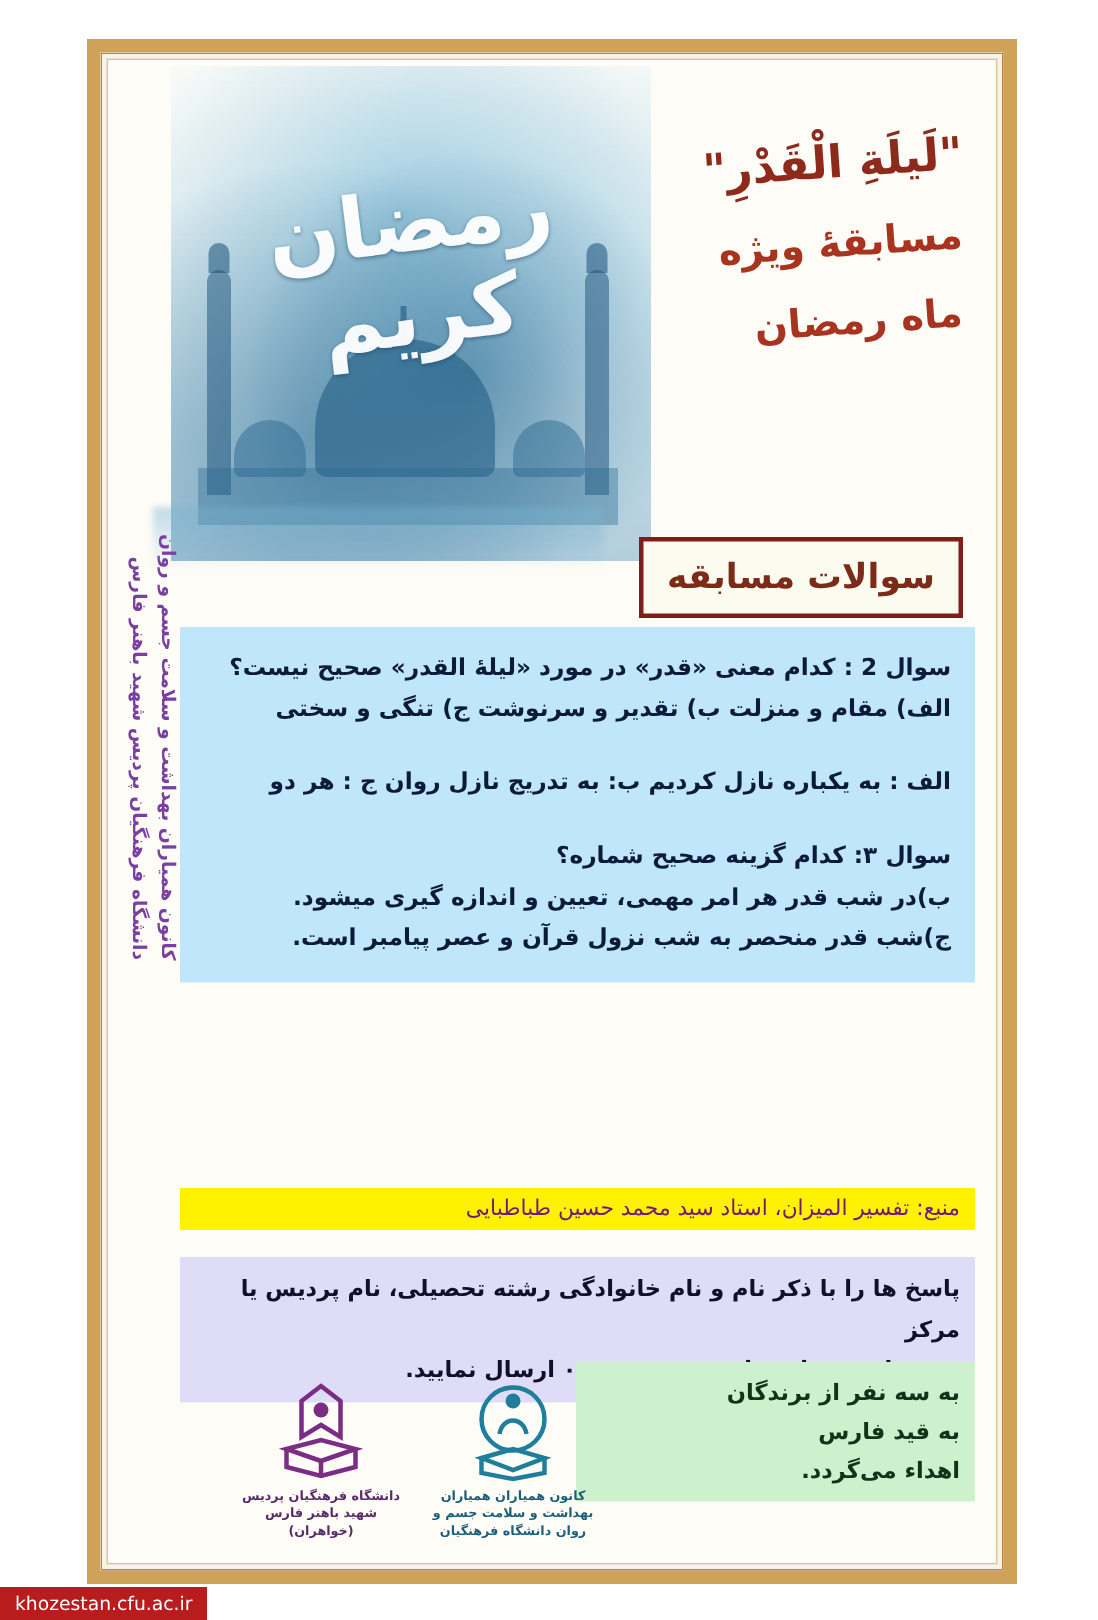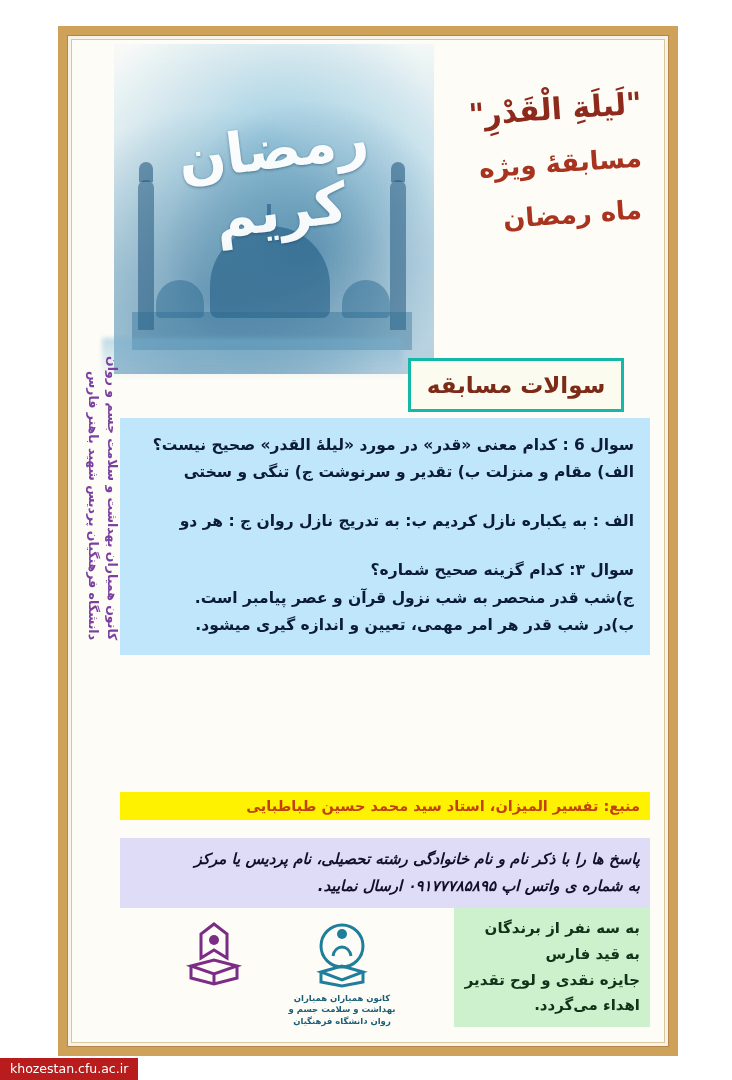--- a/index.html
+++ b/index.html
@@ -205,25 +205,25 @@
     line-height: 1.55;
     writing-mode: vertical-rl;
     text-orientation: mixed;
     direction: rtl;
     white-space: pre;
   }
 
   
   .title-box {
     position: absolute;
-    right: 40px;
+    right: 22px;
     top: 318px;
     width: 210px;
     height: 48px;
-    border: 3px solid #14b8a6;
+    border: 3px solid #7f1d1d;
     background: #fbfbf0;
     display: flex;
     align-items: center;
     justify-content: center;
     color: #7c2b18;
     font-size: 23px;
     font-weight: bold;
   }
 
   
@@ -250,49 +250,48 @@
   .source-bar {
     position: absolute;
     left: 48px;
     right: 14px;
     top: 752px;
     background: #fff200;
     padding: 6px 10px;
     box-sizing: border-box;
     direction: rtl;
     text-align: right;
-    color: #c2410c;
+    color: #701a75;
     font-size: 14.5px;
-    font-weight: bold;
+    font-weight: normal;
   }
 
   
   .instruction-bar {
     position: absolute;
     left: 48px;
     right: 14px;
     top: 798px;
     background: #dfdcf7;
     padding: 8px 10px;
     box-sizing: border-box;
     direction: rtl;
     text-align: right;
     color: #10102a;
     font-size: 15px;
     line-height: 1.8;
     font-weight: bold;
-    font-style: italic;
   }
 
   
   .prize-box {
     position: absolute;
     right: 14px;
     top: 868px;
-    width: 196px;
+    width: 266px;
     background: #cdf0cd;
     padding: 8px 10px;
     box-sizing: border-box;
     direction: rtl;
     text-align: right;
     color: #12331a;
     font-size: 15px;
     line-height: 1.72;
     font-weight: bold;
   }
@@ -368,59 +367,60 @@
       </div>
     </div>
 
     <div class="side-text">کانون همیاران بهداشت و سلامت جسم و روان
 دانشگاه فرهنگیان پردیس شهید باهنر فارس</div>
 
     <div class="title-box">سوالات مسابقه</div>
 
     <div class="questions-panel">
       <div class="q-group">
-        <span class="q-line">سوال 6 : کدام معنی «قدر» در مورد «لیلۀ القدر» صحیح نیست؟</span>
+        <span class="q-line">سوال 2 : کدام معنی «قدر» در مورد «لیلۀ القدر» صحیح نیست؟</span>
         <span class="q-line">الف) مقام و منزلت ب) تقدیر و سرنوشت ج) تنگی و سختی</span>
       </div>
       <div class="q-group">
         <span class="q-line">الف : به یکباره نازل کردیم ب: به تدریج نازل روان ج : هر دو</span>
       </div>
       <div class="q-group">
         <span class="q-line">سوال ۳: کدام گزینه صحیح شماره؟</span>
+        <span class="q-line">ب)در شب قدر هر امر مهمی، تعیین و اندازه گیری میشود.</span>
         <span class="q-line">ج)شب قدر منحصر به شب نزول قرآن و عصر پیامبر است.</span>
-        <span class="q-line">ب)در شب قدر هر امر مهمی، تعیین و اندازه گیری میشود.</span>
       </div>
     </div>
 
     <div class="source-bar">منبع: تفسیر المیزان، استاد سید محمد حسین طباطبایی</div>
 
     <div class="instruction-bar">
       <span class="q-line">پاسخ ها را با ذکر نام و نام خانوادگی رشته تحصیلی، نام پردیس یا مرکز</span>
       <span class="q-line">به شماره ی واتس اپ ۰۹۱۷۷۷۸۵۸۹۵ ارسال نمایید.</span>
     </div>
 
     <div class="prize-box">
       <span class="q-line">به سه نفر از برندگان</span>
       <span class="q-line">به قید فارس</span>
-      <span class="q-line">جایزه نقدی و لوح تقدیر</span>
       <span class="q-line">اهداء می‌گردد.</span>
 
     </div>
 
     <div class="logo-row">
       <div class="logo l1">
         <div class="logo-mark purple">
           <svg viewBox="0 0 74 74" width="74" height="74" aria-hidden="true">
             <path d="M37 8 L50 18 L50 42 L37 34 L24 42 L24 18 Z" fill="none" stroke="#7b2d86" stroke-width="3"></path>
             <circle cx="37" cy="24" r="5" fill="#7b2d86"></circle>
             <path d="M14 50 L37 44 L60 50 L37 58 Z" fill="none" stroke="#7b2d86" stroke-width="3"></path>
             <path d="M14 50 L14 62 L37 68 L60 62 L60 50" fill="none" stroke="#7b2d86" stroke-width="3"></path>
             <path d="M37 58 L37 68" stroke="#7b2d86" stroke-width="3"></path>
           </svg>
         </div>
+        <div class="logo-caption">دانشگاه فرهنگیان
+پردیس شهید باهنر فارس (خواهران)</div>
       </div>
       <div class="logo l2">
         <div class="logo-mark teal">
           <svg viewBox="0 0 74 74" width="74" height="74" aria-hidden="true">
             <circle cx="37" cy="30" r="21" fill="none" stroke="#1f7e9c" stroke-width="3"></circle>
             <circle cx="37" cy="18" r="5" fill="#1f7e9c"></circle>
             <path d="M28 40 C30 28 44 28 46 40" fill="none" stroke="#1f7e9c" stroke-width="3"></path>
             <path d="M16 56 L37 50 L58 56 L37 64 Z" fill="none" stroke="#1f7e9c" stroke-width="3"></path>
             <path d="M16 56 L16 66 L37 70 L58 66 L58 56" fill="none" stroke="#1f7e9c" stroke-width="3"></path>
           </svg>

